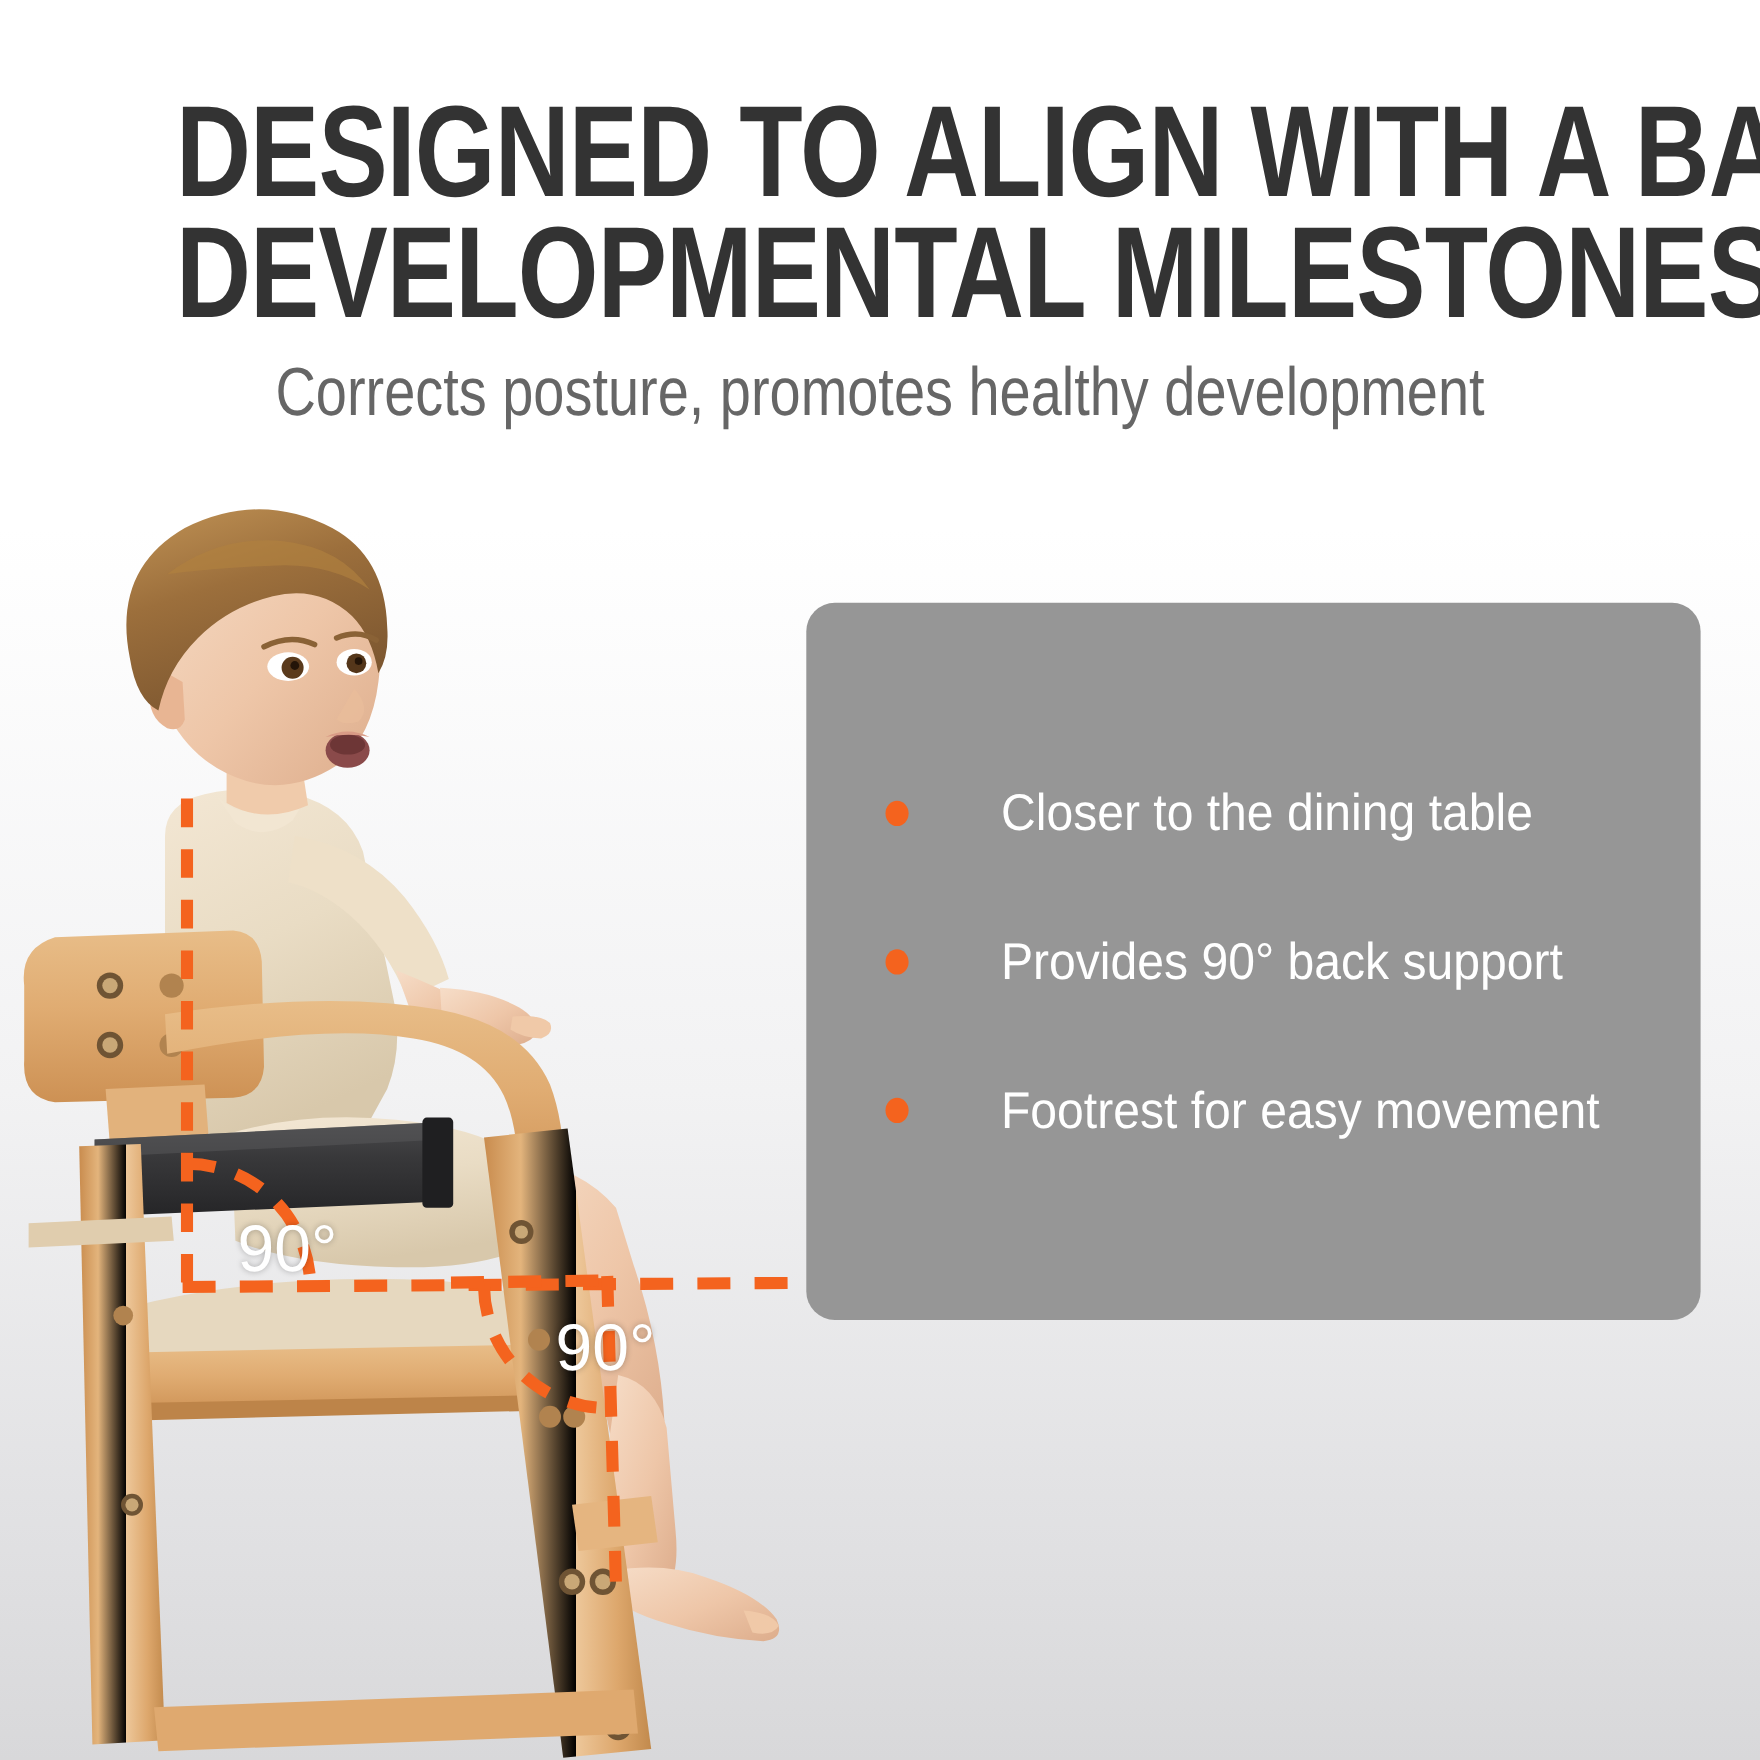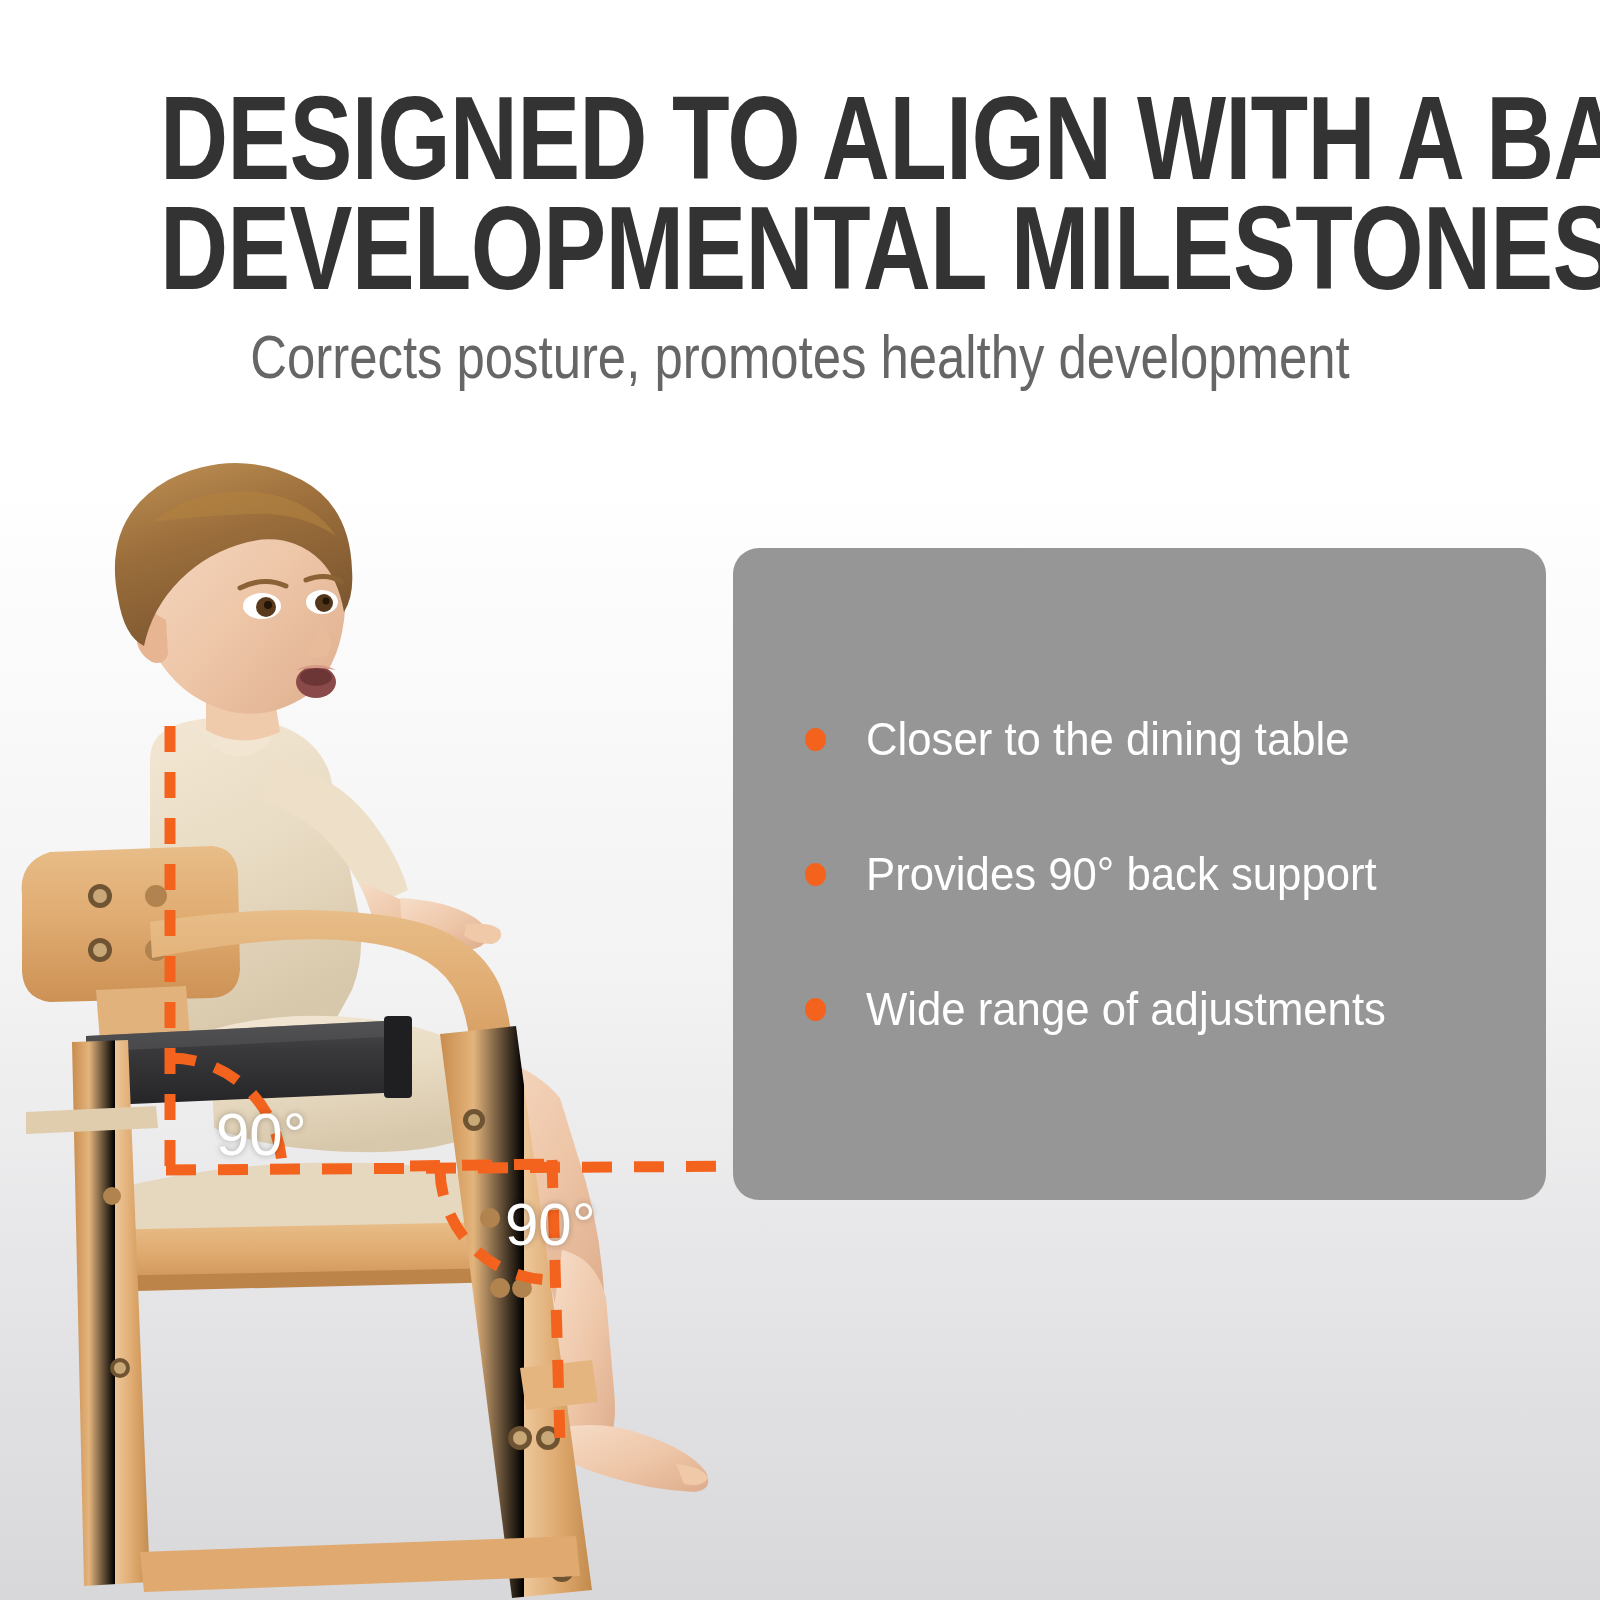--- a/index.html
+++ b/index.html
@@ -47,21 +47,21 @@
   #angle-2 { left:505px; top:1190px; }
 
   
   #feature-panel {
     position:absolute; left:733px; top:548px;
     width:813px; height:652px;
     background:#969696; border-radius:26px;
     display:flex; flex-direction:column; justify-content:center;
     padding:0 0 0 72px;
   }
-  .feature-item { display:flex; align-items:center; height:135px; }
+  .feature-item { display:flex; align-items:center; height:135px;gap:44px; }
   .bullet {
     width:21px; height:23px; border-radius:50%;
     background:#F4631E; flex:0 0 auto; margin-right:40px;
   }
   .feature-text {
     color:#ffffff; font-size:47px; line-height:52px; white-space:nowrap;
     transform:scaleX(0.93); transform-origin:left center;
   }
 </style>
 </head>
@@ -251,19 +251,19 @@
   <div class="feature-item">
     <span class="bullet"></span>
     <span class="feature-text">Closer to the dining table</span>
   </div>
 
   <div class="feature-item">
     <span class="bullet"></span>
     <span class="feature-text">Provides 90° back support</span>
   </div>
 
-
   <div class="feature-item">
     <span class="bullet"></span>
-    <span class="feature-text">Wide range of adjustments</span>
+    <span class="feature-text">Footrest for easy movement</span>
   </div>
 
+
 </div>
 
 </body></html>

